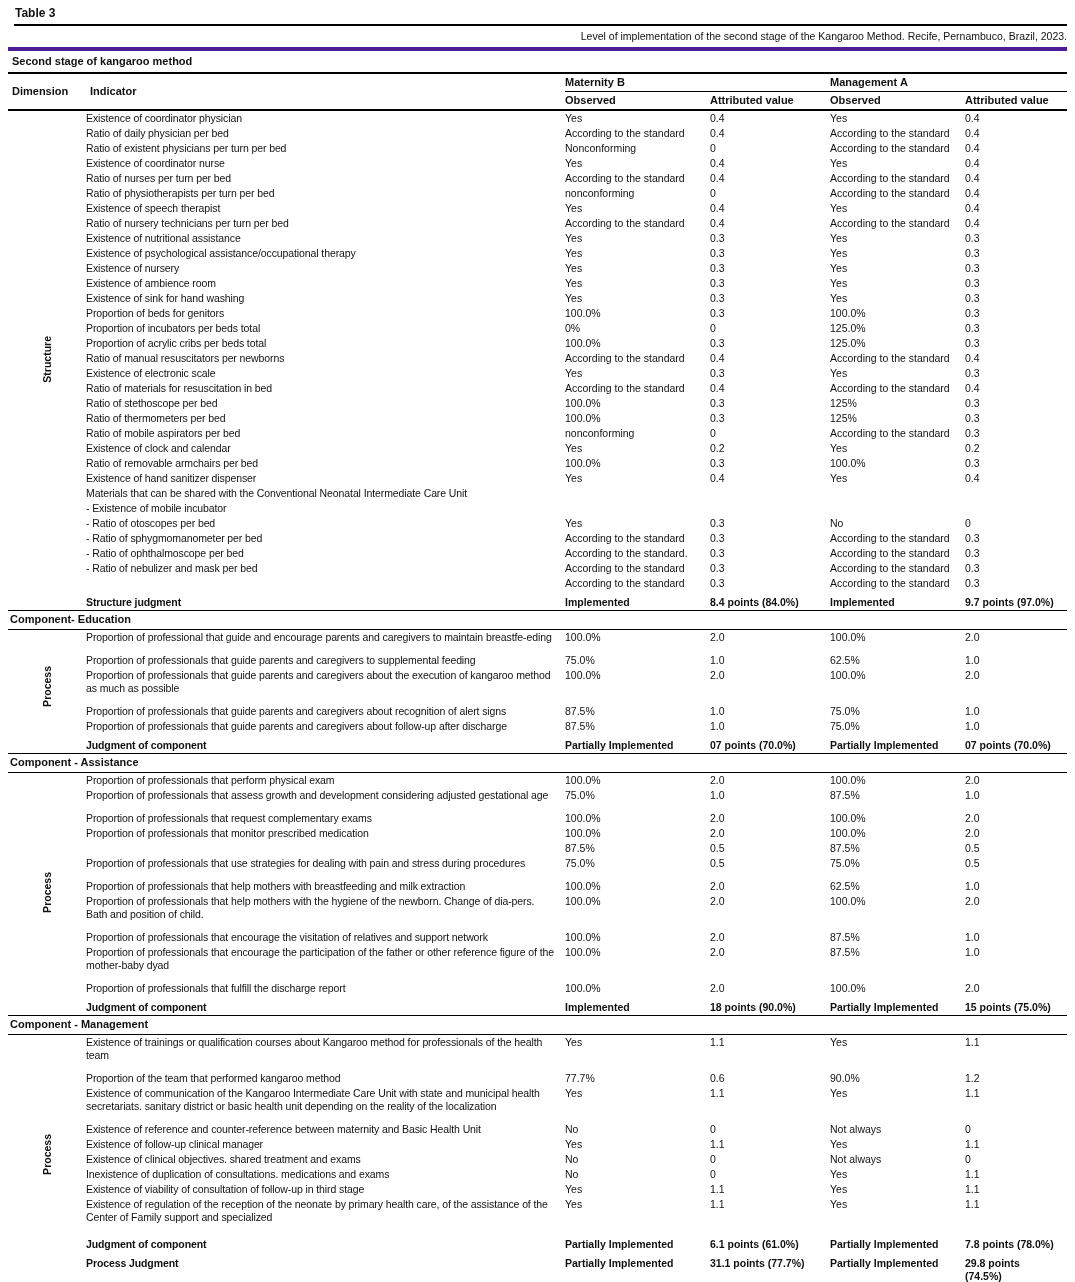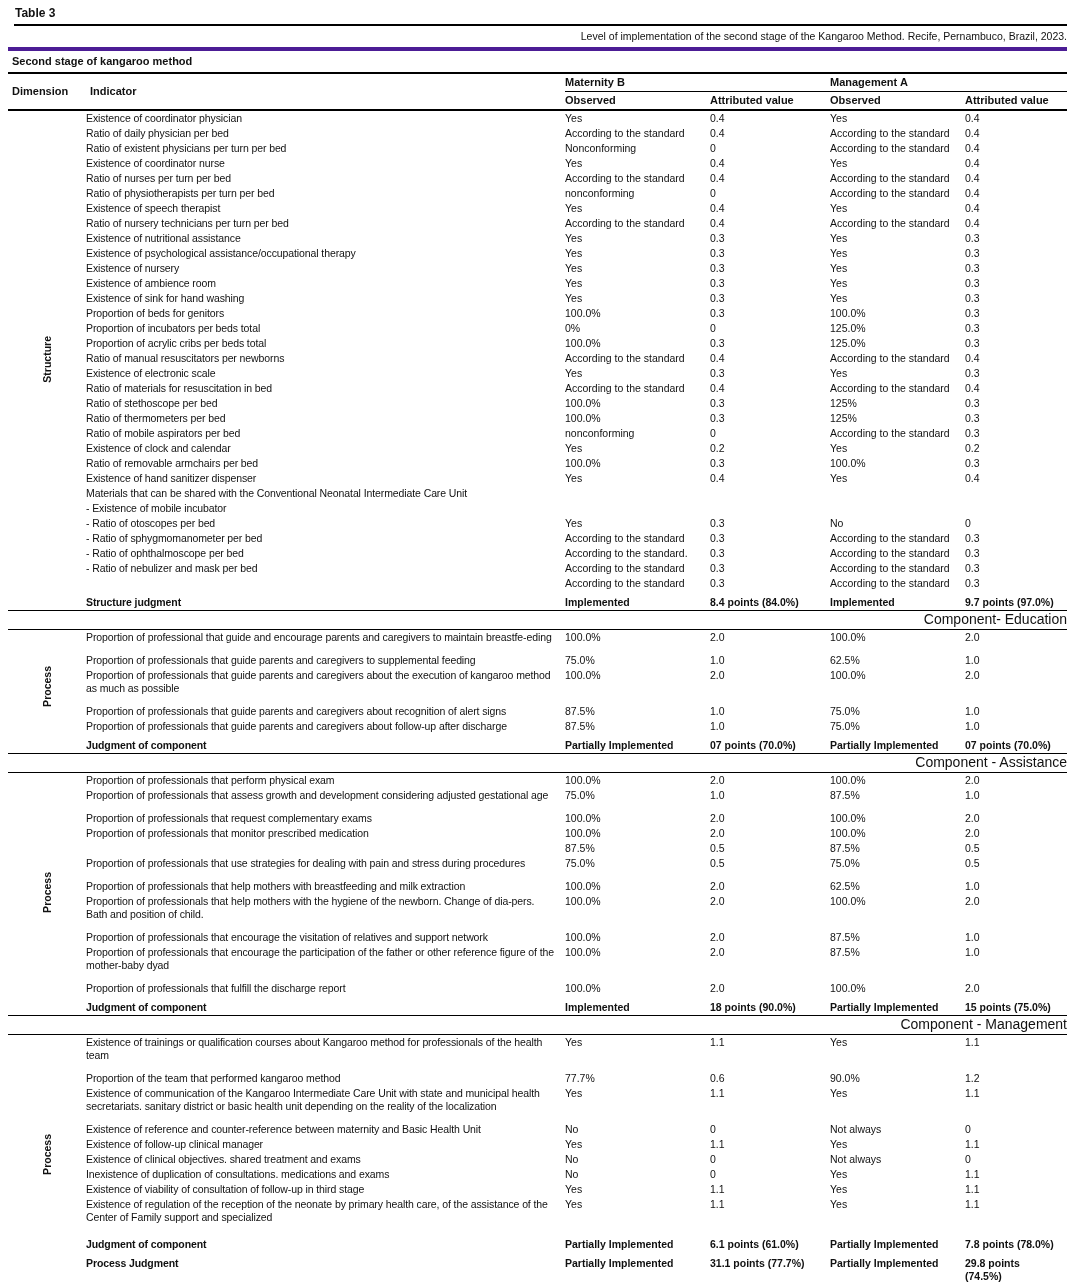--- a/index.html
+++ b/index.html
@@ -53,25 +53,24 @@
   .dim-cell { text-align: center; vertical-align: middle; }
   .vert {
     display: inline-block;
     writing-mode: vertical-rl;
     transform: rotate(180deg);
     font-weight: bold;
     white-space: nowrap;
   }
 
   tr.banner-row td {
-    font-weight: normal; font-size: 14px;
+    font-weight: bold; font-size: 11px;
     padding: 2px 0 3px 2px;
     border-top: 1.5px solid #000;
     border-bottom: 1.5px solid #000;
-    text-align: right;
   }
   tr.judgment td { font-weight: bold; padding-top: 5px; }
   tr.multi td { padding-bottom: 9px; }
 </style>
 </head>
 <body>
 
 <div class="page">
   <div class="title">Table 3</div>
   <div class="caption">Level of implementation of the second stage of the Kangaroo Method. Recife, Pernambuco, Brazil, 2023.</div>

